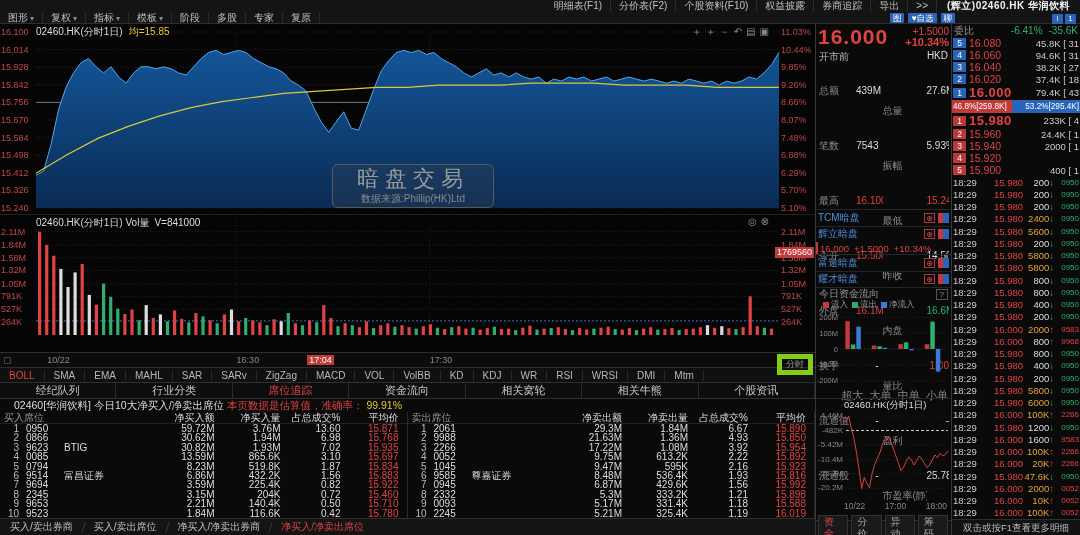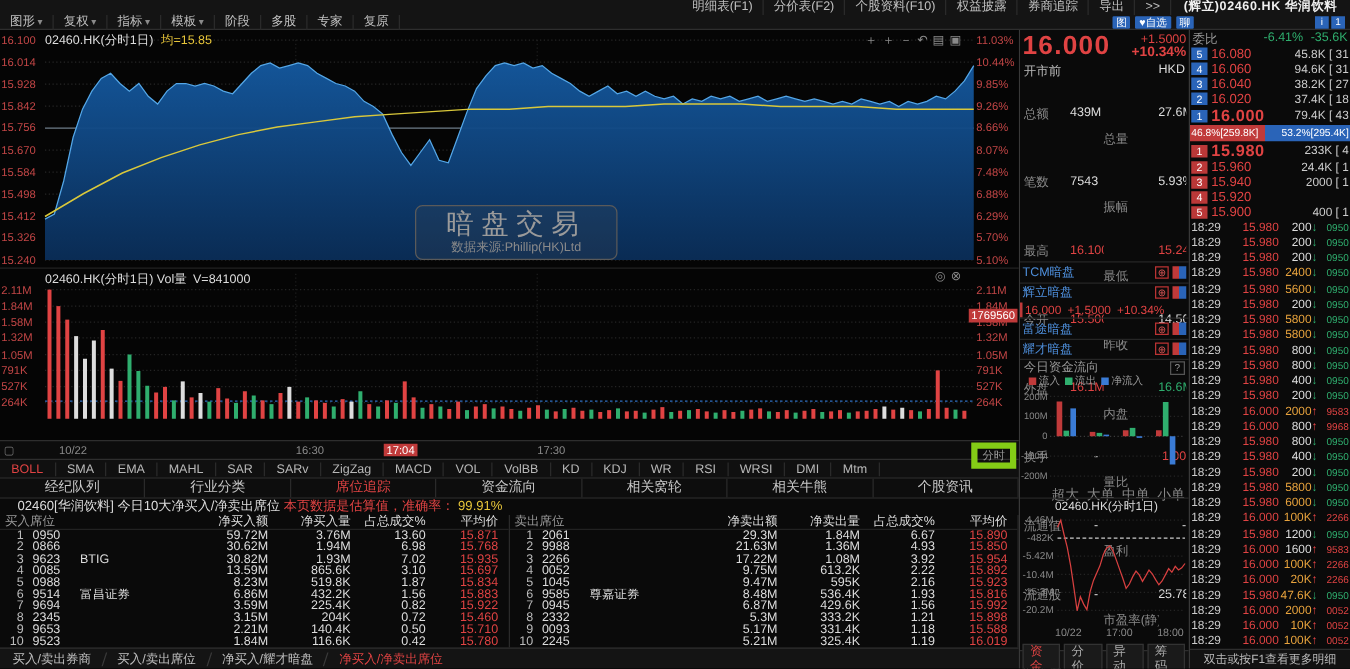--- a/index.html
+++ b/index.html
@@ -439,21 +439,21 @@
               <span class="c-idx">4</span>
               <span class="c-code">0085</span>
               <span class="c-name nowrap"></span>
               <span class="num">13.59M</span>
               <span class="num">865.6K</span>
               <span class="num">3.10</span>
               <span class="avg">15.697</span>
             </div>
             <div class="srow">
               <span class="c-idx">5</span>
-              <span class="c-code">0988</span>
+              <span class="c-code">0794</span>
               <span class="c-name nowrap"></span>
               <span class="num">8.23M</span>
               <span class="num">519.8K</span>
               <span class="num">1.87</span>
               <span class="avg">15.834</span>
             </div>
             <div class="srow">
               <span class="c-idx">6</span>
               <span class="c-code">9514</span>
               <span class="c-name nowrap">富昌证券</span>
@@ -597,21 +597,21 @@
               <span class="num">1.19</span>
               <span class="avg">16.019</span>
             </div>
           </div>
       </div>
       <div id="bottom-bar">
           <span class="bbtab">买入/卖出券商</span>
           <span class="bbsep"></span>
           <span class="bbtab">买入/卖出席位</span>
           <span class="bbsep"></span>
-          <span class="bbtab">净买入/耀才暗盘</span>
+          <span class="bbtab">净买入/净卖出券商</span>
           <span class="bbsep"></span>
           <span class="bbtab active">净买入/净卖出席位</span>
         </div>
     </div>
 
     <div id="right-panel">
       <div id="quote-col">
         <div id="q-price-row">
           <span id="q-price">16.000</span>
           <span id="q-chgbox">

